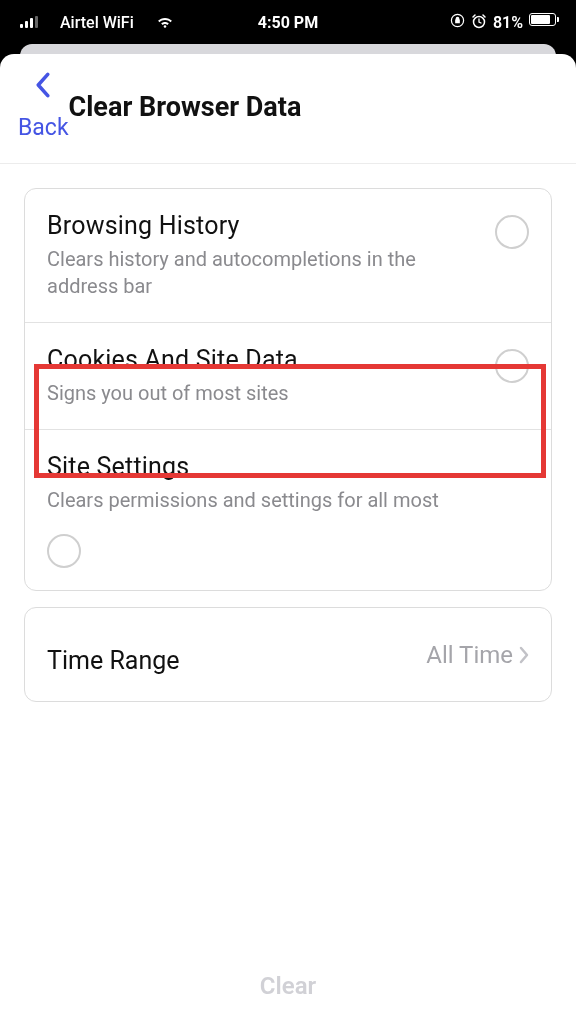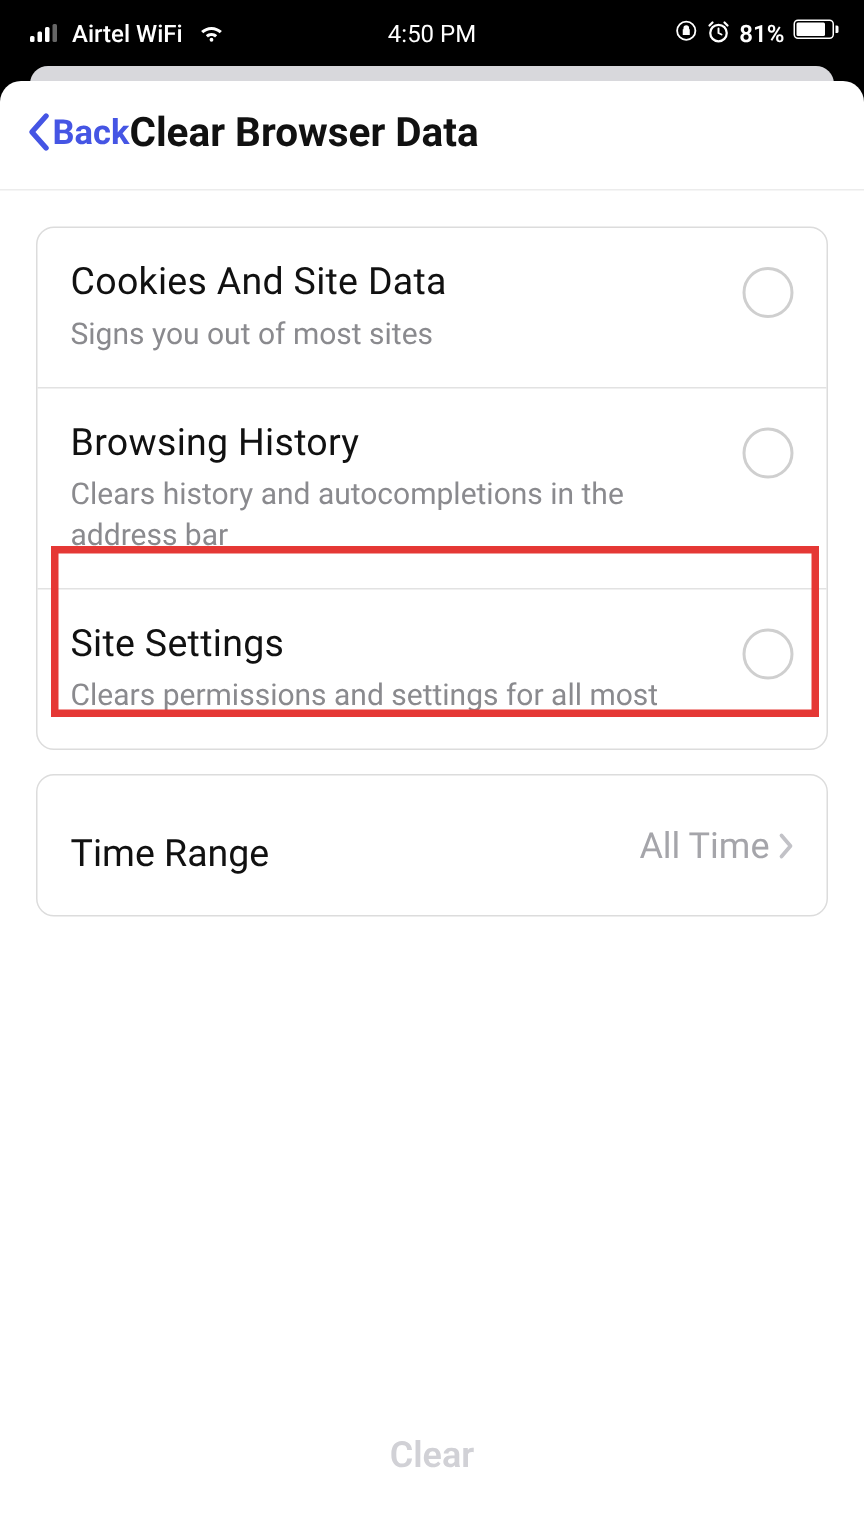--- a/index.html
+++ b/index.html
@@ -23,21 +23,21 @@
       display: flex;
       align-items: center;
       justify-content: space-between;
       padding: 0 20px;
       font-size: 16px;
       font-weight: 600;
     }
     .status-left {
       display: flex;
       align-items: center;
-      gap: 10px;
+      gap: 22px;
     }
     .status-right {
       display: flex;
       align-items: flex-start;
       gap: 6px;
     }
     .signal-bars {
       display: flex;
       align-items: flex-end;
       gap: 2px;
@@ -99,23 +99,24 @@
       display: flex;
       align-items: center;
       padding: 18px 18px 22px 18px;
       border-bottom: 1px solid #ececec;
     }
     .back-button {
       display: flex;
       align-items: center;
       color: #4555e4;
       font-size: 23px;
-      font-weight: 700;
-      gap: 1px;
+      font-weight: 400;
+      gap: 16px;
       cursor: pointer;
+      flex-direction: column;
     }
     .chevron-left {
       width: 16px;
       height: 26px;
     }
     .page-title {
       font-size: 27px;
       font-weight: 700;
       color: #111;
     }
@@ -132,20 +133,21 @@
       display: flex;
       align-items: flex-start;
       justify-content: space-between;
       gap: 16px;
       border-bottom: 1px solid #e2e2e2;
       cursor: pointer;
       position: relative;
     }
     .option-row:last-child {
       border-bottom: none;
+      flex-direction: column;
     }
     .option-text {
       flex: 1;
     }
     .option-title {
       font-size: 25px;
       font-weight: 400;
       color: #111;
       margin-bottom: 6px;
       letter-spacing: 0.2px;
@@ -196,35 +198,35 @@
     }
     .chevron-right {
       width: 10px;
       height: 18px;
     }
     .spacer {
       height: 16px;
     }
     .clear-button {
       position: absolute;
-      bottom: 40px;
+      bottom: 24px;
       left: 0;
       right: 0;
       text-align: center;
       font-size: 24px;
       font-weight: 600;
       color: #d1d1d6;
       cursor: pointer;
     }
     .carrier { font-weight: 500; }
     .time-center {
       position: absolute;
       left: 50%;
       transform: translateX(-50%);
-      font-weight: 400;
+      font-weight: 700;
     }
   </style>
 </head>
 <body>
 
 <div class="status-bar">
   <div class="status-left">
     <div class="signal-bars">
       <div class="bar bar1"></div>
       <div class="bar bar2"></div>
@@ -267,30 +269,30 @@
       <span>Back</span>
     </div>
     <div class="page-title">Clear Browser Data</div>
   </div>
 
   <div class="content">
     <div class="card">
 
       <div class="option-row">
         <div class="option-text">
-          <div class="option-title">Cookies And Site Data</div>
-          <div class="option-desc">Signs you out of most sites</div>
+          <div class="option-title">Browsing History</div>
+          <div class="option-desc">Clears history and autocompletions in the address bar</div>
         </div>
         <div class="radio-circle"></div>
       </div>
 
       <div class="option-row">
         <div class="option-text">
-          <div class="option-title">Browsing History</div>
-          <div class="option-desc">Clears history and autocompletions in the address bar</div>
+          <div class="option-title">Cookies And Site Data</div>
+          <div class="option-desc">Signs you out of most sites</div>
         </div>
         <div class="radio-circle"></div>
       </div>
 
 
       <div class="option-row">
         <div class="option-text">
           <div class="option-title">Site Settings</div>
           <div class="option-desc">Clears permissions and settings for all most</div>
         </div>

